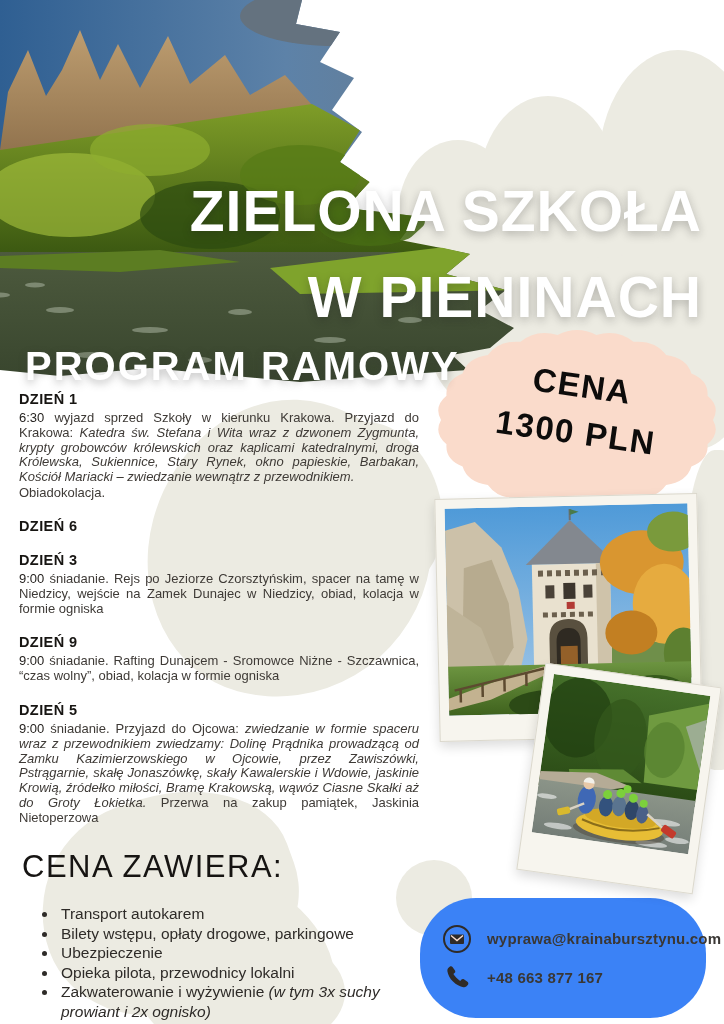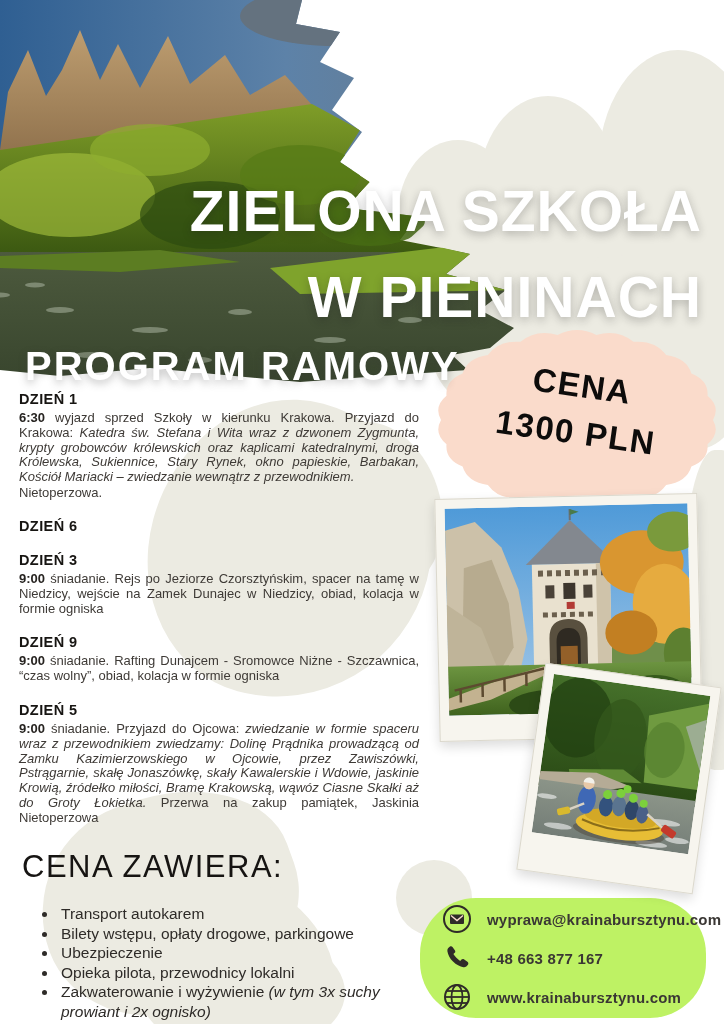--- a/index.html
+++ b/index.html
@@ -13,21 +13,21 @@
       color:#ffffff;font-weight:bold;font-size:57px;letter-spacing:1px;line-height:86px;
       text-shadow:0 3px 10px rgba(30,30,30,.28);white-space:nowrap;}
   .program-heading{position:absolute;left:25px;top:344px;z-index:3;color:#fff;
       font-weight:bold;font-size:40px;letter-spacing:2px;
       text-shadow:0 3px 8px rgba(60,60,60,.35);white-space:nowrap;text-align:right;}
   
   .program{position:absolute;left:19px;top:391px;width:400px;z-index:2;}
   .day{margin-bottom:18px;}
   .day-label{font-size:14.5px;font-weight:bold;color:#171512;letter-spacing:.4px;margin-bottom:4px;}
   .day-body{font-size:13px;line-height:14.8px;color:#3e3a36;text-align:justify;}
-  .day-body .t{font-weight:bold;color:#262320;margin-top:8px;}
+  .day-body .t{font-weight:normal;color:#262320;margin-top:8px;}
   .day-body .it{font-style:italic;}
   .day-note{font-size:13px;line-height:15px;color:#3e3a36;}
   .day-note:empty{display:none;}
   
   .badge-svg{position:absolute;left:432px;top:325px;z-index:2;}
   .badge-text{position:absolute;left:443px;top:362px;width:272px;z-index:2;
       transform:rotate(8deg);text-align:center;color:#0d0c0b;font-weight:bold;
       font-size:33px;letter-spacing:1.5px;line-height:47px;white-space:nowrap;}
   
   .polaroid{position:absolute;background:#f7f5ee;border:1px solid #dbd8cd;
@@ -37,21 +37,21 @@
   .polaroid svg{display:block;}
   
   .includes-heading{position:absolute;left:22px;top:849px;z-index:2;color:#161412;
       font-size:31px;letter-spacing:1.5px;font-weight:400;white-space:nowrap;}
   .includes-list{position:absolute;left:24px;top:888px;width:360px;z-index:2;margin:16px;
       padding-left:18px;list-style:disc;color:#2e2b28;}
   .includes-list li{font-size:15.5px;line-height:19.6px;padding-left:3px;}
   .includes-list .it{font-style:italic;}
   
   .contact{position:absolute;left:420px;top:898px;width:286px;height:120px;z-index:3;
-      background:#bef264;border-radius:56px;display:flex;flex-direction:column;
+      background:#3b82f6;border-radius:56px;display:flex;flex-direction:column;
       justify-content:center;gap:9px;padding:0 0 0 22px;box-sizing:border-box;}
   .contact-row{display:flex;align-items:center;gap:15px;height:30px;}
   .contact-row svg{flex:0 0 auto;}
   .contact-text{font-size:15px;font-weight:bold;color:#3a3734;letter-spacing:.2px;white-space:nowrap;}
 </style>
 </head>
 <body>
 
 <div class="page">
 
@@ -122,21 +122,21 @@
   <div class="main-title">
     <div>ZIELONA SZKOŁA</div>
     <div>W PIENINACH</div>
   </div>
   <div class="program-heading">PROGRAM RAMOWY</div>
 
   <div class="program">
     <div class="day">
       <div class="day-label">DZIEŃ 1</div>
       <div class="day-body"><span class="t">6:30</span><span> wyjazd sprzed Szkoły w kierunku Krakowa. Przyjazd do Krakowa: </span><span class="it">Katedra św. Stefana i Wita wraz z dzwonem Zygmunta, krypty grobowców królewskich oraz kaplicami katedralnymi, droga Królewska, Sukiennice, Stary Rynek, okno papieskie, Barbakan, Kościół Mariacki – zwiedzanie wewnątrz z przewodnikiem.</span><span></span></div>
-      <div class="day-note">Nietoperzowa.</div>
+      <div class="day-note">Obiadokolacja.</div>
     </div>
     <div class="day">
       <div class="day-label">DZIEŃ 6</div>
 
     </div>
     <div class="day">
       <div class="day-label">DZIEŃ 3</div>
       <div class="day-body"><span class="t">9:00</span><span> śniadanie. Rejs po Jeziorze Czorsztyńskim, spacer na tamę w Niedzicy, wejście na Zamek Dunajec w Niedzicy, obiad, kolacja w formie ogniska</span><span class="it"></span><span></span></div>
 
     </div>
@@ -299,25 +299,15 @@
         <polyline points="9,11.5 15,16.5 21,11.5" fill="none" stroke="#fbdccd" stroke-width="1.4"></polyline>
       </svg>
       <span class="contact-text">wyprawa@krainabursztynu.com</span>
     </div>
     <div class="contact-row">
       <svg width="30" height="30" viewBox="0 0 30 30">
         <path d="M8 3.5 C6.2 4.6 5.1 6.3 5.4 8.2 C5.9 11.6 7.8 15.4 11 18.6 C14.2 21.8 18 23.7 21.4 24.2 C23.3 24.5 25 23.4 26.1 21.6 C26.6 20.6 26.3 19.4 25.4 18.8 L21.9 16.3 C21.1 15.8 20.1 15.9 19.5 16.6 L18.2 17.9 C15.9 16.7 12.6 13.4 11.4 11.1 L12.7 9.8 C13.4 9.2 13.5 8.2 13 7.4 L10.5 4 C9.9 3.1 8.8 2.9 8 3.5 Z" fill="#2f2b28"></path>
       </svg>
       <span class="contact-text">+48 663 877 167</span>
     </div>
-    <div class="contact-row">
-      <svg width="30" height="30" viewBox="0 0 30 30">
-        <circle cx="15" cy="15" r="12" fill="none" stroke="#2f2b28" stroke-width="2"></circle>
-        <ellipse cx="15" cy="15" rx="5.5" ry="12" fill="none" stroke="#2f2b28" stroke-width="1.8"></ellipse>
-        <line x1="3" y1="15" x2="27" y2="15" stroke="#2f2b28" stroke-width="1.8"></line>
-        <line x1="5" y1="9" x2="25" y2="9" stroke="#2f2b28" stroke-width="1.8"></line>
-        <line x1="5" y1="21" x2="25" y2="21" stroke="#2f2b28" stroke-width="1.8"></line>
-      </svg>
-      <span class="contact-text">www.krainabursztynu.com</span>
-    </div>
   </div>
 
 </div>
 
 </body></html>

